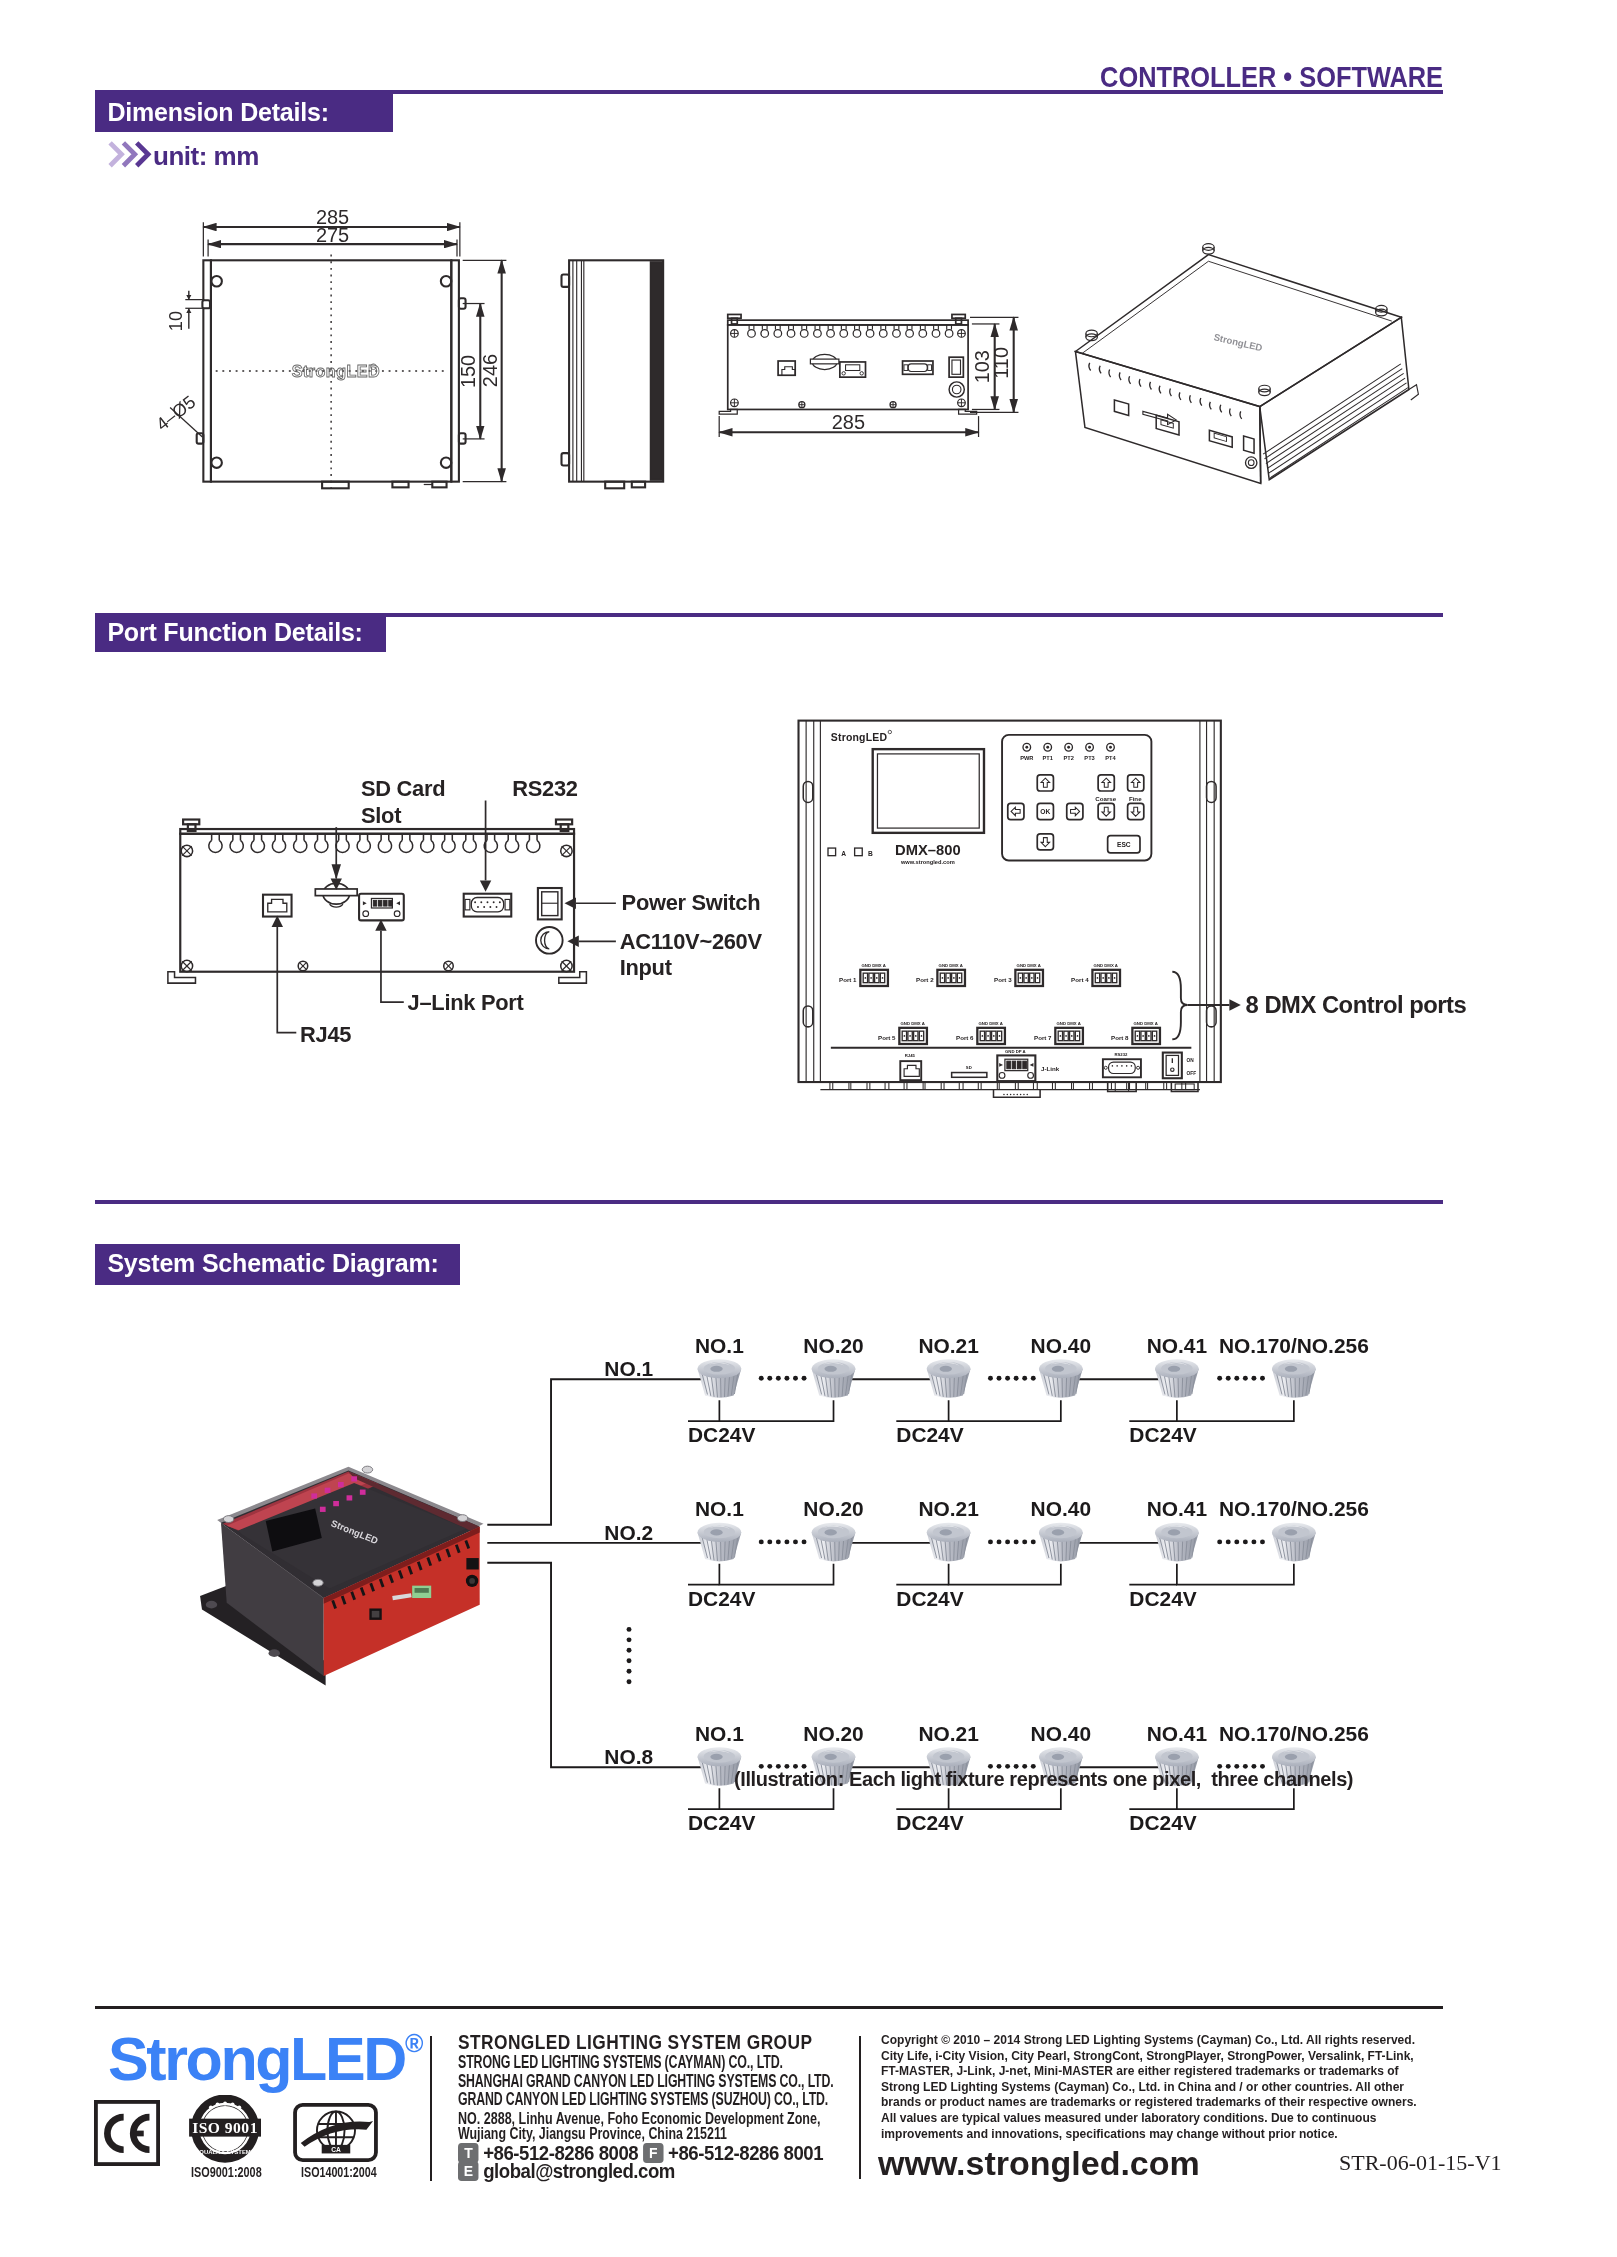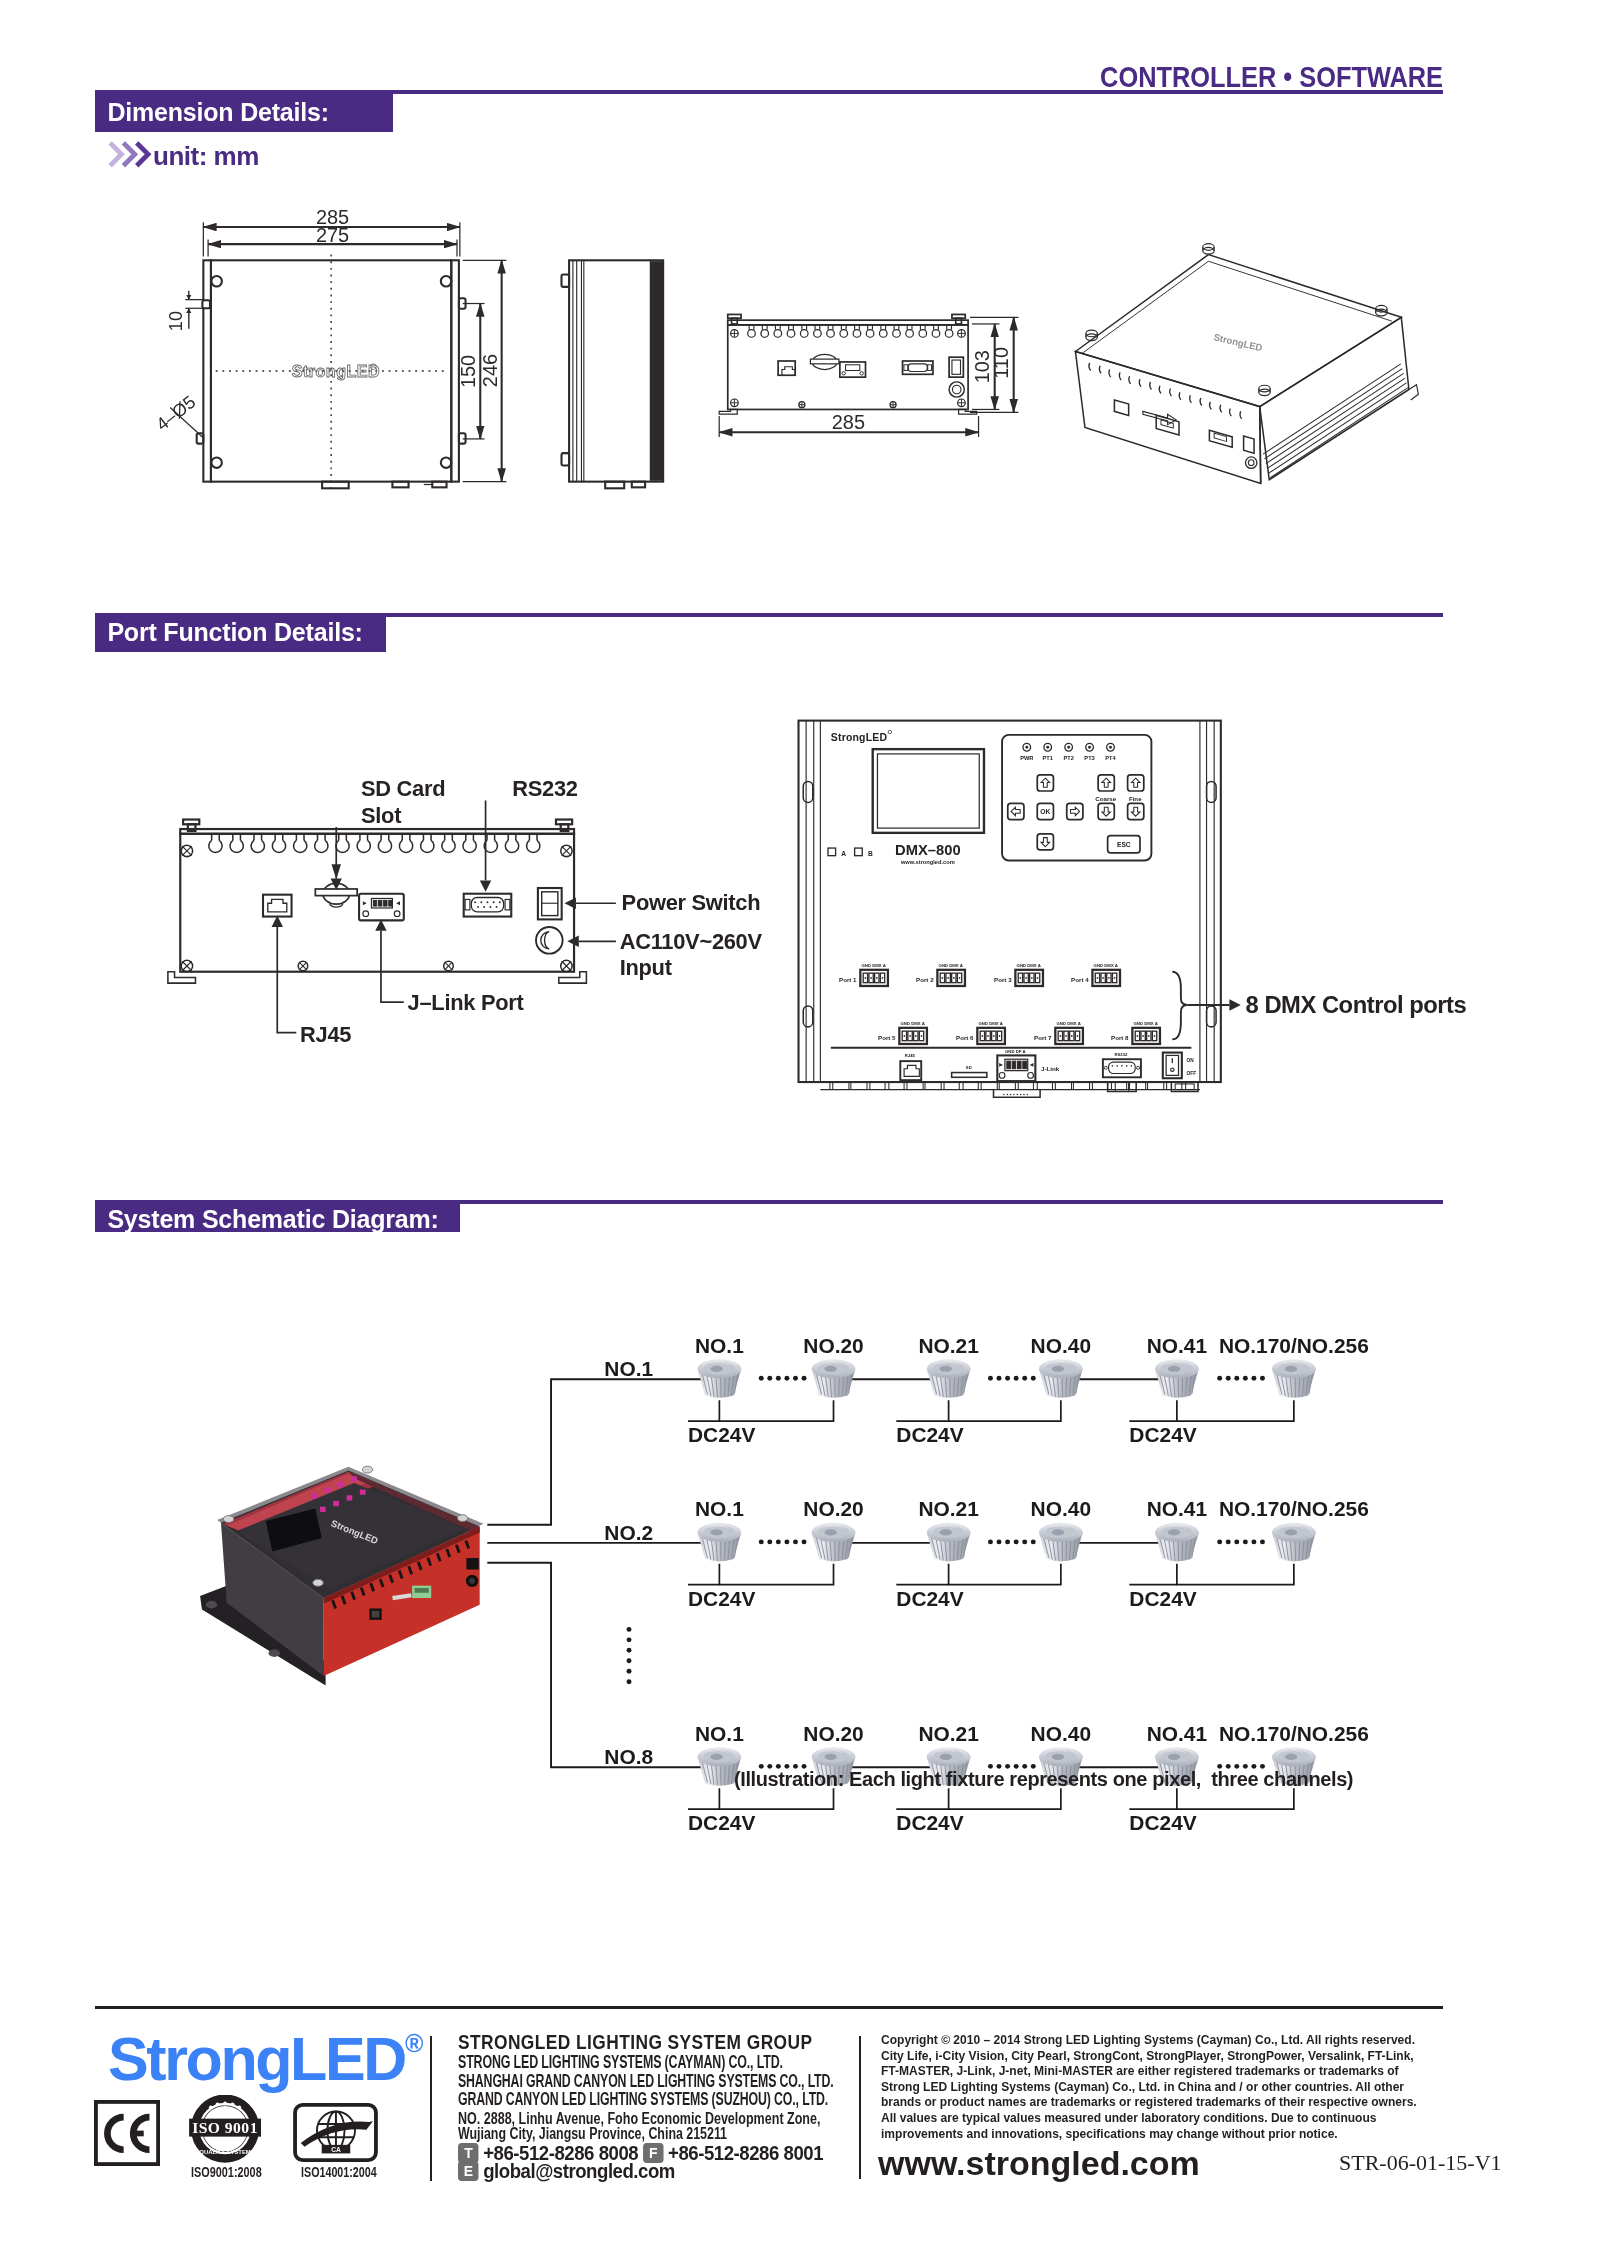--- a/index.html
+++ b/index.html
@@ -23,21 +23,21 @@
  <polyline points="3,2 15,14 3,26" fill="none" stroke="#c3b2dd" stroke-width="5"></polyline>
  <polyline points="17,2 29,14 17,26" fill="none" stroke="#9177bd" stroke-width="5"></polyline>
  <polyline points="31,2 43,14 31,26" fill="none" stroke="#593793" stroke-width="5"></polyline>
 </svg>
 <div class="abs purple b" style="left:153px;top:141px;font-size:26px;letter-spacing:-0.5px;">unit: mm</div>
 
 <div class="hline" style="left:95px;top:613px;width:1348px;"></div>
 <div class="bar" style="left:95px;top:613px;width:291px;height:39px;">Port Function Details:</div>
 
 <div class="hline" style="left:95px;top:1200px;width:1348px;"></div>
-<div class="bar" style="left:95px;top:1200px;width:365px;height:32px;">System Schematic Diagram:</div>
+<div class="bar" style="left:95px;top:1244px;width:365px;height:41px;">System Schematic Diagram:</div>
 
 <svg class="abs" style="left:95px;top:190px" width="1370" height="361" viewBox="0 0 1440 380" fill="none" stroke="#2e2a2b" stroke-width="2.2">
 <defs>
       <marker id="ar" markerWidth="15" markerHeight="9" refX="14" refY="4.5" orient="auto-start-reverse" markerUnits="userSpaceOnUse">
         <path d="M0,0 L15,4.5 L0,9 z" fill="#2e2a2b" stroke="none"></path>
       </marker>
     </defs>
 <rect x="113" y="74" width="8" height="233"></rect>
 <rect x="121" y="74" width="253" height="233"></rect>
 <rect x="374" y="74" width="8" height="233"></rect>

